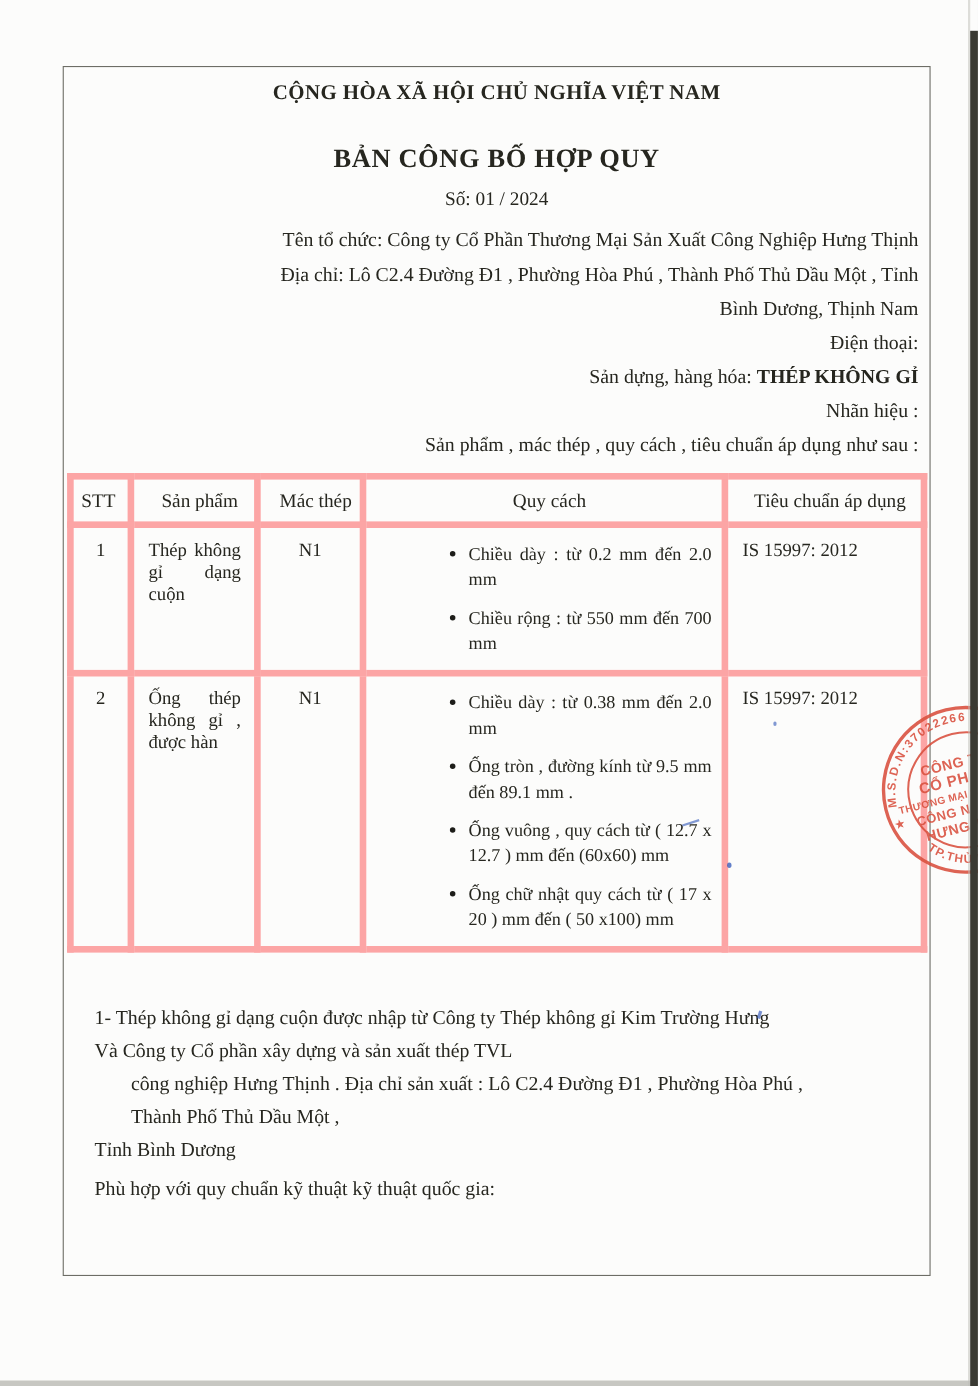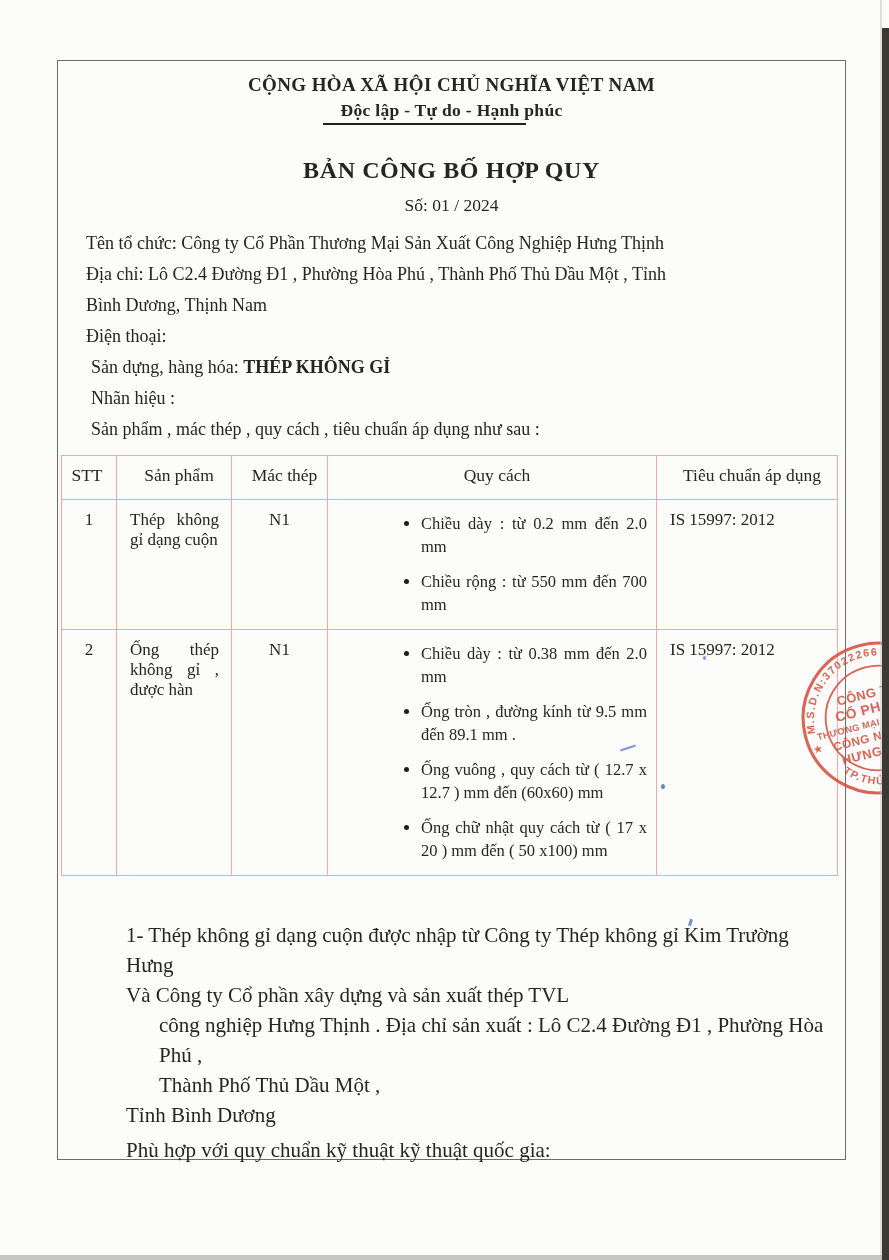--- a/index.html
+++ b/index.html
@@ -23,45 +23,45 @@
   .header-block { text-align:center; padding-top:13px; }
   .motto1 { font-size:19px; font-weight:bold; letter-spacing:.4px; }
   .motto2-wrap { margin-top:4px; }
   .motto2 { position:relative; display:inline-block; font-size:17.5px; font-weight:bold; letter-spacing:.3px; }
   .motto2::after { content:""; position:absolute; left:-17px; right:37px; bottom:-4px; height:2px; background:#22221e; }
   .title { margin:36px 0 0 0; font-size:24px; font-weight:bold; letter-spacing:.6px; }
   .doc-number { margin-top:11px; font-size:17.5px; }
 
   
   .info-block { padding:12px 10px 0 28px; }
-  .info-block p { margin:0; font-size:18px; line-height:31px; }
+  .info-block p { margin:0; font-size:18px; line-height:31px;text-align:right; }
   .indent-sm { padding-left:5px; }
 
   
   .spec-table {
     margin:10px 0 0 3px; border-collapse:collapse; table-layout:fixed;
     width:776px; font-size:17px;
   }
   .spec-table th, .spec-table td {
-    border:1px solid #fca5a5; vertical-align:top; box-sizing:border-box;
+    border:6px solid #fca5a5; vertical-align:top; box-sizing:border-box;
   }
   .spec-table th { font-weight:normal; text-align:center; height:44px; padding:9px 4px 0 14px; font-size:17.5px; }
   .spec-table th.c-stt { text-align:center; padding-left:0; }
   .row1 td { height:92px; }
   .row2 td { height:232px; }
   td.c-stt { text-align:center; padding-top:10px; }
   td.c-sp  { text-align:justify; padding:10px 12px 0 13px; }
   td.c-mt  { text-align:center; padding-top:10px; }
   td.c-tc  { padding:10px 6px 0 13px; }
   td.c-qc ul { margin:11px 0 0 0; padding:0 8px 0 92px; }
   td.c-qc li { text-align:justify; font-size:16.5px; line-height:23px; margin-bottom:12px; }
   td.c-qc li::marker { color:#1d1d19; }
 
   
-  .notes-block { padding:44px 10px 0 28px; font-size:21px;margin-left:40px; }
+  .notes-block { padding:44px 10px 0 28px; font-size:18px; }
   .notes-block p { margin:0; line-height:30px; }
   .just { text-align:justify; text-align-last:justify; }
   .hang { padding-left:33px; }
   .conform-intro { margin-top:5px !important; }
   .conform { margin-left:-25px; margin-top:2px; }
   .conform .c-line1 { padding-left:25px; }
   .conform p { line-height:27px; }
 
   
   .stamp { position:absolute; left:796px; top:636px; width:164px; height:164px; opacity:.88; z-index:40; }
@@ -75,23 +75,20 @@
 </style>
 </head>
 <body>
 
 <div class="page">
 
   <div class="border-box">
 
     <div class="header-block">
       <div class="motto1">CỘNG HÒA XÃ HỘI CHỦ NGHĨA VIỆT NAM</div>
-      <div class="motto2-wrap">
-        <span class="motto2">Độc lập - Tự do - Hạnh phúc</span>
-      </div>
       <h1 class="title">BẢN CÔNG BỐ HỢP QUY</h1>
       <div class="doc-number">Số: 01 / 2024</div>
     </div>
 
     <div class="info-block">
       <p>Tên tổ chức: Công ty Cổ Phần Thương Mại Sản Xuất Công Nghiệp Hưng Thịnh</p>
       <p>Địa chỉ: Lô C2.4 Đường Đ1 , Phường Hòa Phú , Thành Phố Thủ Dầu Một , Tỉnh</p>
       <p>Bình Dương, Thịnh Nam</p>
       <p>Điện thoại:</p>
       <p class="indent-sm"><span>Sản dựng, hàng hóa: </span><b>THÉP KHÔNG GỈ</b></p>

